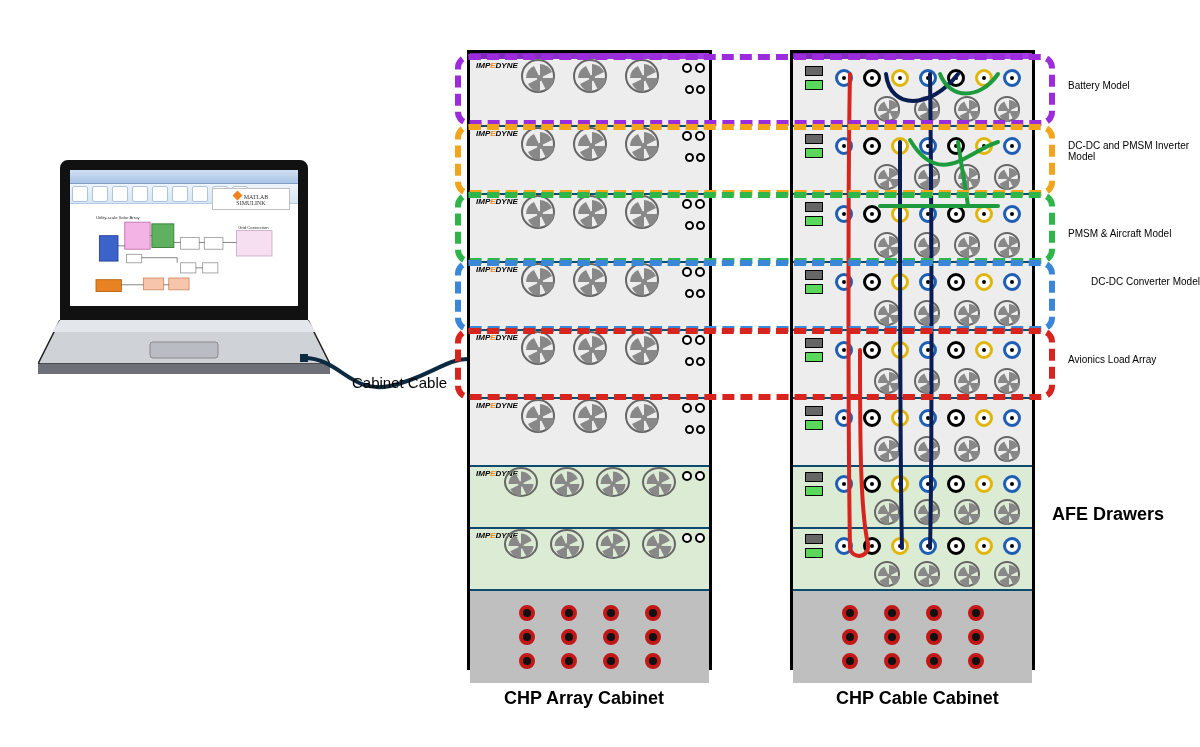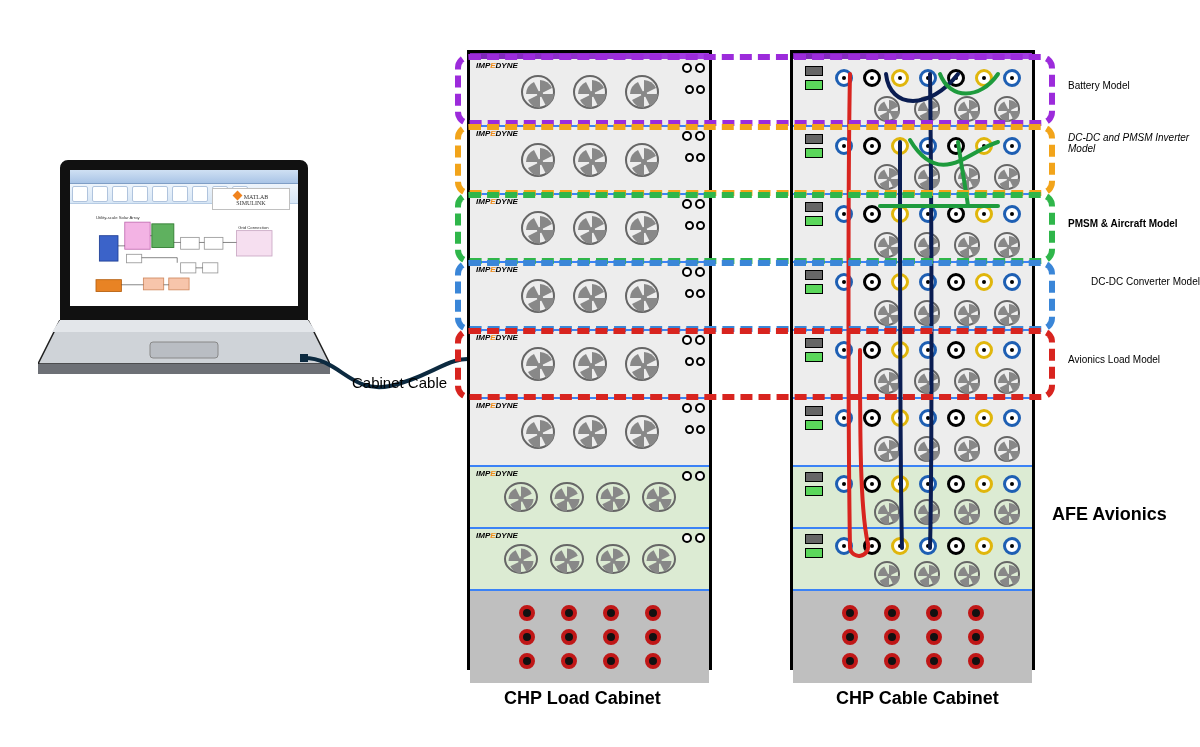--- a/index.html
+++ b/index.html
@@ -16,21 +16,21 @@
   .laptop .brand .tri{display:inline-block;width:7px;height:7px;background:#f0831e;transform:rotate(45deg);margin-right:3px;}
   .laptop .model-area{position:absolute;left:6px;top:42px;right:6px;bottom:6px;background:#fff;}
   .laptop .model-area svg{width:100%;height:100%;}
   .laptop .base{position:absolute;left:0;bottom:0;width:292px;height:60px;}
   .laptop .base svg{width:100%;height:100%;}
 
   
   .cabinet{position:absolute;top:50px;width:245px;height:620px;border:3px solid #000;background:#fff;}
   .cabinet-front{left:467px;}
   .cabinet-back {left:790px;}
-  .drawer{position:relative;width:100%;border-bottom:2px solid #3b82f6;display:flex;align-items:center;justify-content:space-around;}
+  .drawer{position:relative;width:100%;border-bottom:2px solid #0c4a6e;display:flex;justify-content:space-around;}
   .drawer-std{height:68px;background:#ededed;}
   .drawer-afe{height:62px;background:#dcebd3;}
   .drawer-ports{height:92px;background:#bfbfbf;display:flex;align-items:center;justify-content:center;}
   .brandlbl{position:absolute;left:6px;top:2px;font-size:8px;font-weight:700;font-style:italic;font-family:Verdana,Arial,sans-serif;}
   .brandlbl b{color:#f08c1b;}
   .fan{width:34px;height:34px;border:2px solid #666;border-radius:50%;position:relative;flex:0 0 34px;}
   .fan svg{position:absolute;left:-2px;top:-2px;}
   .fan-row{display:flex;gap:18px;justify-content:center;width:100%;}
   .corner-ports{position:absolute;right:4px;top:4px;display:flex;gap:3px;}
   .corner-ports span{width:10px;height:10px;border:2px solid #000;border-radius:50%;background:#fff;}
@@ -1091,22 +1091,22 @@
     </g>
   </svg>
 
   <div class="ring ring1"></div>
   <div class="ring ring2"></div>
   <div class="ring ring3"></div>
   <div class="ring ring4"></div>
   <div class="ring ring5"></div>
 
   <div class="rlabel" style="top:80px;">Battery Model</div>
-  <div class="rlabel" style="top:132px;font-style:italic;">DC-DC and PMSM Inverter Model</div>
-  <div class="rlabel" style="top:218px;font-weight:bold;">PMSM &amp; Aircraft Model</div>
+  <div class="rlabel" style="top:140px;">DC-DC and PMSM Inverter Model</div>
+  <div class="rlabel" style="top:228px;">PMSM &amp; Aircraft Model</div>
   <div class="rlabel" style="top:276px;margin-left:23px;">DC-DC Converter Model</div>
-  <div class="rlabel" style="top:354px;">Avionics Load Model</div>
-
-  <div class="big-label" style="left:1052px;top:504px;">AFE Avionics</div>
-  <div class="big-label" style="left:504px;top:688px;">CHP Load Cabinet</div>
+  <div class="rlabel" style="top:354px;">Avionics Load Array</div>
+
+  <div class="big-label" style="left:1052px;top:504px;">AFE Drawers</div>
+  <div class="big-label" style="left:504px;top:688px;">CHP Array Cabinet</div>
   <div class="big-label" style="left:836px;top:688px;">CHP Cable Cabinet</div>
 
 </div>
 
 </body></html>

